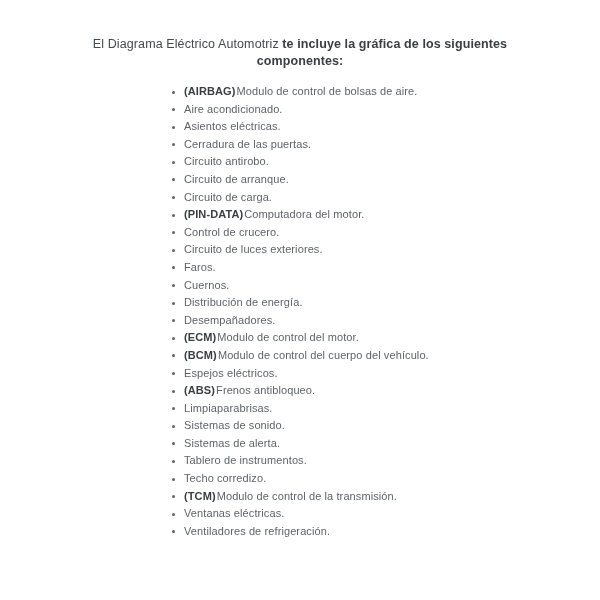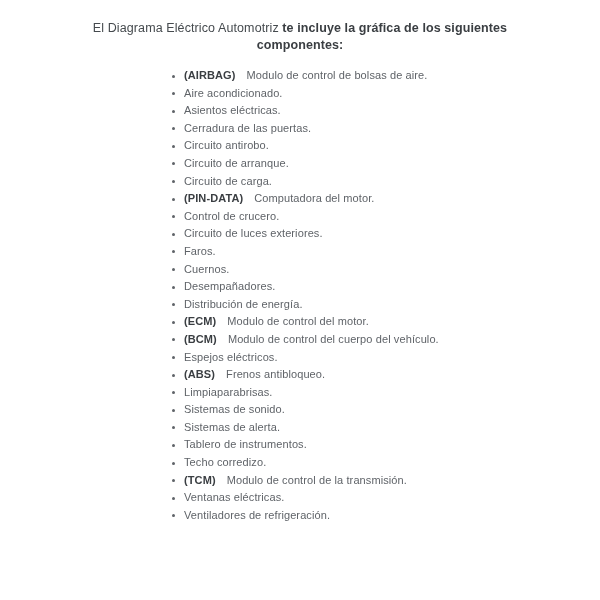--- a/index.html
+++ b/index.html
@@ -11,21 +11,21 @@
   * { margin: 0; padding: 0; box-sizing: border-box; }
   html, body { width: 600px; height: 600px; }
   body {
     background: var(--c-bg);
     font-family: "Liberation Sans", "DejaVu Sans", sans-serif;
     overflow: hidden;
   }
   .page {
     width: 600px;
     height: 492px;
-    padding-top: 20px;
+    padding-top: 36px;
   }
   .title {
     text-align: center;
     font-size: 12.5px;
     line-height: 17px;
     color: var(--c-title);
     max-width: 480px;
     margin: 0 auto;
     letter-spacing: 0.1px;
   }
@@ -52,21 +52,21 @@
     top: 7.5px;
     width: 3px;
     height: 3px;
     border-radius: 50%;
     background: var(--c-body);
   }
   ul.components li .code {
     font-weight: 700;
     color: var(--c-bold);
   }
-  ul.components li .code:not(:empty) { margin-right: 11px; }
+  ul.components li .code:not(:empty) { margin-right: 1px; }
 </style>
 </head>
 <body>
 
 <div class="page">
 
   <div class="title">
     <span>El Diagrama Eléctrico Automotriz</span>
     <b>te incluye la gráfica de los siguientes</b><br>
     <b>componentes:</b>
@@ -91,23 +91,23 @@
 
     <li><span class="code"></span><span class="text">Control de crucero.</span></li>
 
 
     <li><span class="code"></span><span class="text">Circuito de luces exteriores.</span></li>
 
     <li><span class="code"></span><span class="text">Faros.</span></li>
 
     <li><span class="code"></span><span class="text">Cuernos.</span></li>
 
+    <li><span class="code"></span><span class="text">Distribución de energía.</span></li>
+
     <li><span class="code"></span><span class="text">Desempañadores.</span></li>
-
-    <li><span class="code"></span><span class="text">Distribución de energía.</span></li>
 
 
     <li><span class="code">(ECM)</span><span class="text">Modulo de control del motor.</span></li>
 
     <li><span class="code">(BCM)</span><span class="text">Modulo de control del cuerpo del vehículo.</span></li>
 
     <li><span class="code"></span><span class="text">Espejos eléctricos.</span></li>
 
     <li><span class="code">(ABS)</span><span class="text">Frenos antibloqueo.</span></li>
 

